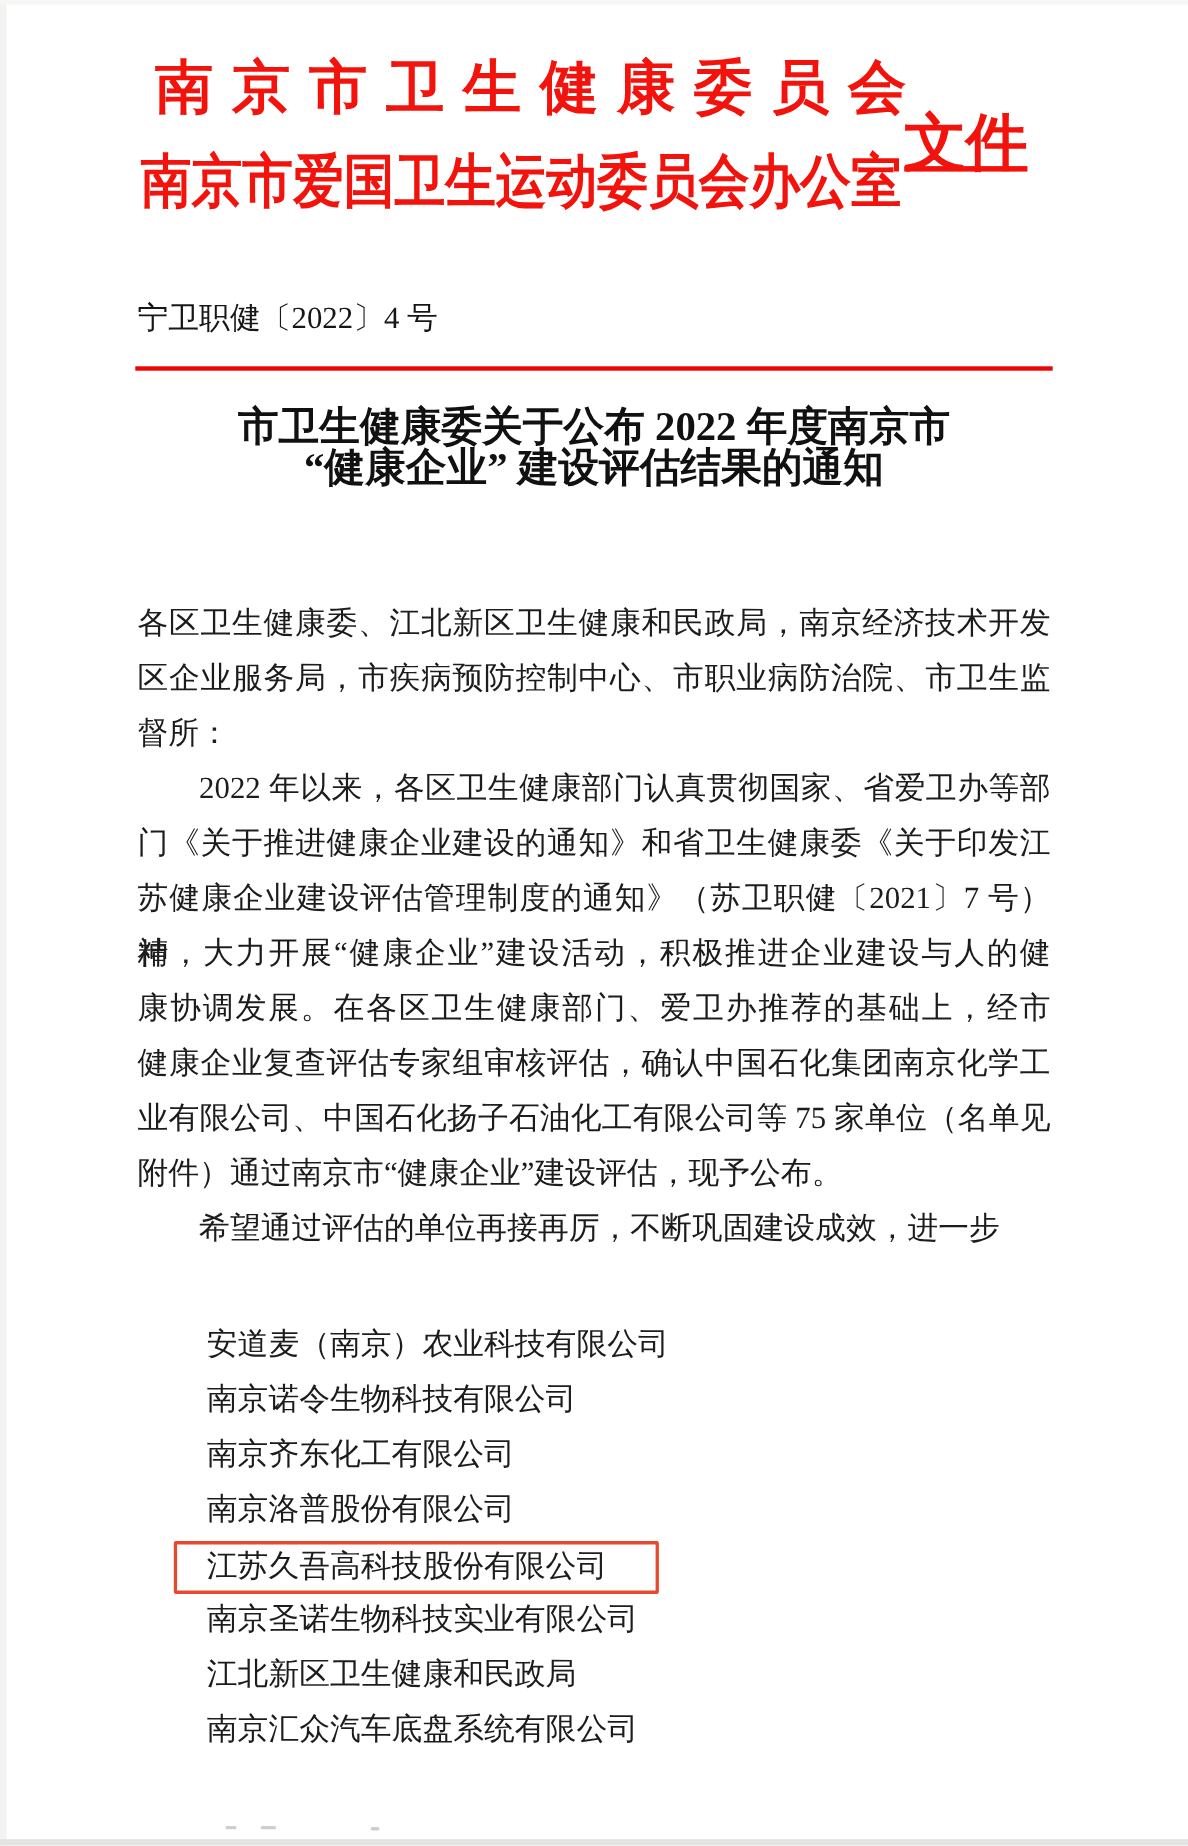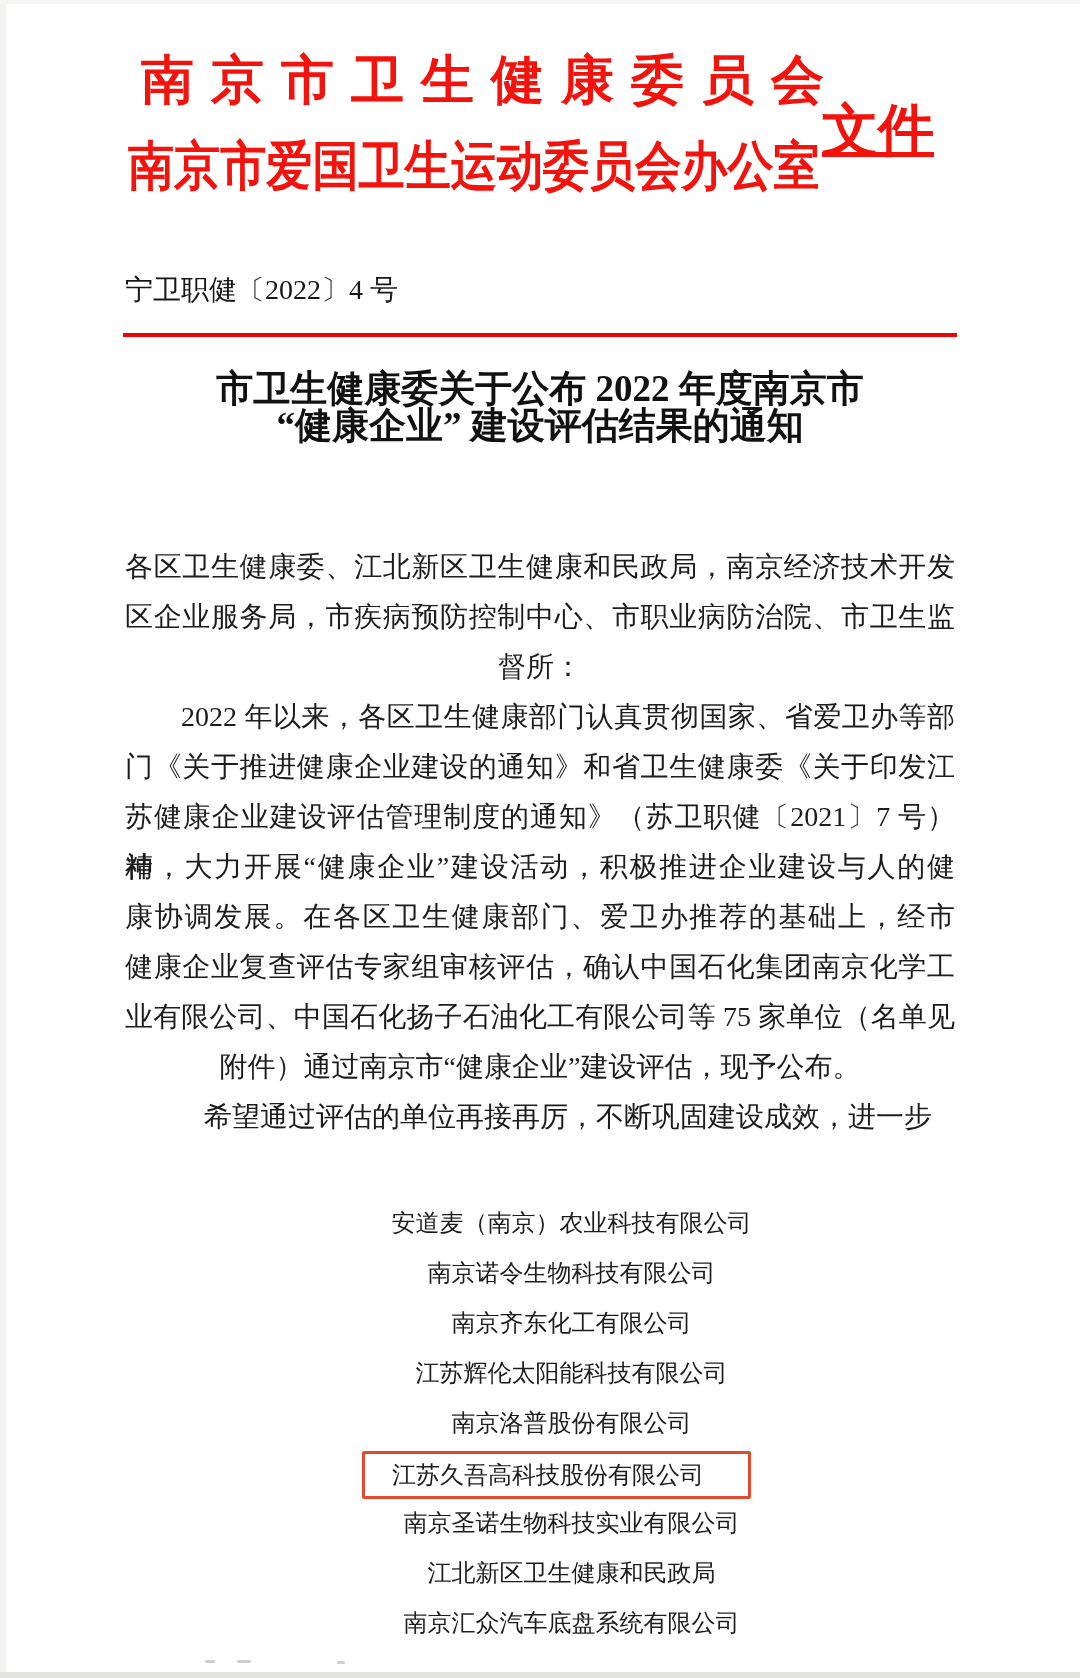--- a/index.html
+++ b/index.html
@@ -59,39 +59,37 @@
   .doc-title .t-line{font-size:37px;line-height:1;white-space:nowrap;}
   .doc-title .t-line + .t-line{}
 
   .body-text{
     position:absolute;left:125px;top:542px;width:830px;
   }
   .body-line{
     height:50px;line-height:50px;
     font-size:28px;color:var(--ink);
     white-space:nowrap;
-    text-align:center;
   }
   .body-line.jst{
     white-space:normal;
     text-align:justify;
     text-align-last:justify;
     text-justify:inter-ideograph;
   }
   .body-line.ind{text-indent:56px;}
 
   .company-list{
     position:absolute;left:125px;top:1198px;width:830px;
   }
   .list-item{
     height:50px;line-height:50px;
     padding-left:63px;
-    font-size:24px;color:var(--ink);
+    font-size:28px;color:var(--ink);
     white-space:nowrap;
-    text-align:center;
   }
   .company-box{
     display:inline-block;
     line-height:42px;height:42px;
     margin-left:-30px;
     padding:0 44px 0 27px;
     border:3px solid var(--box-red);
     border-radius:2px;
     vertical-align:middle;
   }
@@ -133,21 +131,20 @@
     <div class="body-line jst">健康企业复查评估专家组审核评估，确认中国石化集团南京化学工</div>
     <div class="body-line jst">业有限公司、中国石化扬子石油化工有限公司等 75 家单位（名单见</div>
     <div class="body-line">附件）通过南京市“健康企业”建设评估，现予公布。</div>
     <div class="body-line ind">希望通过评估的单位再接再厉，不断巩固建设成效，进一步</div>
   </div>
 
   <div class="company-list">
     <div class="list-item">安道麦（南京）农业科技有限公司</div>
     <div class="list-item">南京诺令生物科技有限公司</div>
     <div class="list-item">南京齐东化工有限公司</div>
-    <div class="list-item">江苏辉伦太阳能科技有限公司</div>
     <div class="list-item">南京洛普股份有限公司</div>
     <div class="list-item">
       <span class="company-box">
         <span>江苏久吾高科技股份有限公司</span>
       </span>
     </div>
     <div class="list-item">南京圣诺生物科技实业有限公司</div>
     <div class="list-item">江北新区卫生健康和民政局</div>
     <div class="list-item">南京汇众汽车底盘系统有限公司</div>
   </div>

